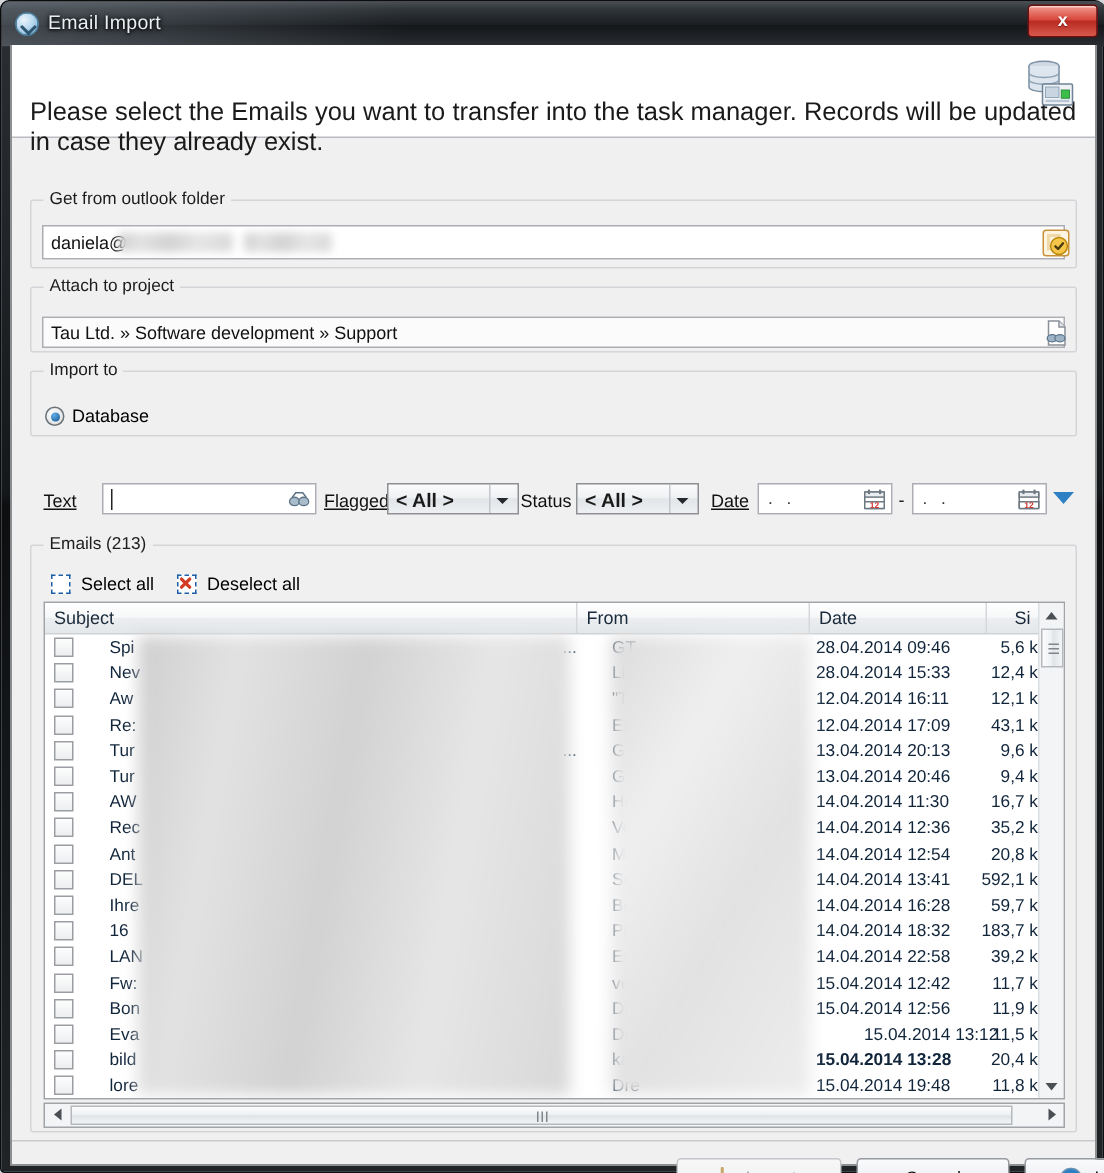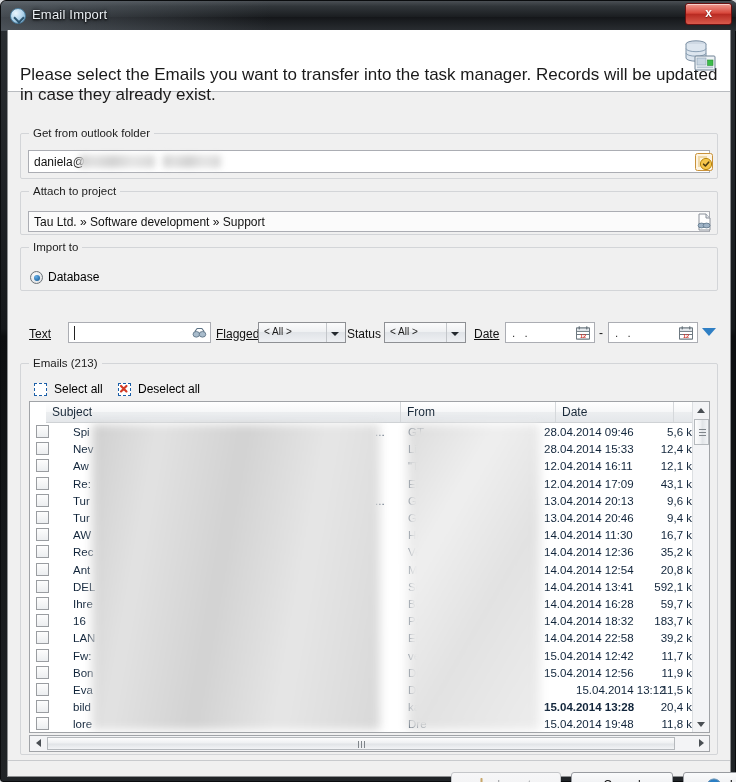--- a/index.html
+++ b/index.html
@@ -181,21 +181,21 @@
 
   .combo {
     position: absolute;
     height: 21px;
     border: 1px solid #8e9094;
     background: linear-gradient(to bottom, #fbfbfc 0%, #eef0f2 48%, #e1e4e8 50%, #eef0f3 100%);
     box-sizing: border-box;
     cursor: pointer;
   }
   .combo .ctext {
-    position: absolute; left: 5px; top: 3px; font-size: 10px; color: #1a1a1a;
+    position: absolute; left: 5px; top: 3px; font-size: 13px; color: #1a1a1a; font-weight: bold;
   }
   .combo .carrow {
     position: absolute; right: 6px; top: 9px;
     width: 0; height: 0;
     border-left: 4px solid transparent;
     border-right: 4px solid transparent;
     border-top: 4px solid #24292e;
   }
   .combo .cdiv {
     position: absolute; right: 18px; top: 0; bottom: 0; width: 1px; background: #c3c6ca;
@@ -248,21 +248,21 @@
 
   
   #grid {
     position: absolute;
     border: 1px solid #a0a3a7;
     background: #fff;
     box-sizing: border-box;
     overflow: hidden;
   }
   #grid-head {
-    position: absolute; left: 16px; top: 0;
+    position: absolute; left: 0; top: 0;
     width: 100%; height: 21px;
     background: linear-gradient(to bottom, #ffffff 0%, #f6f7f8 48%, #eceef0 50%, #e4e7ea 100%);
     border-bottom: 1px solid #cfd2d5;
     box-sizing: border-box;
     text-decoration: underline;
   }
   .hcell {
     position: absolute; top: 0; height: 20px;
     font-size: 12px; color: #1a2a3a;
     line-height: 20px;

